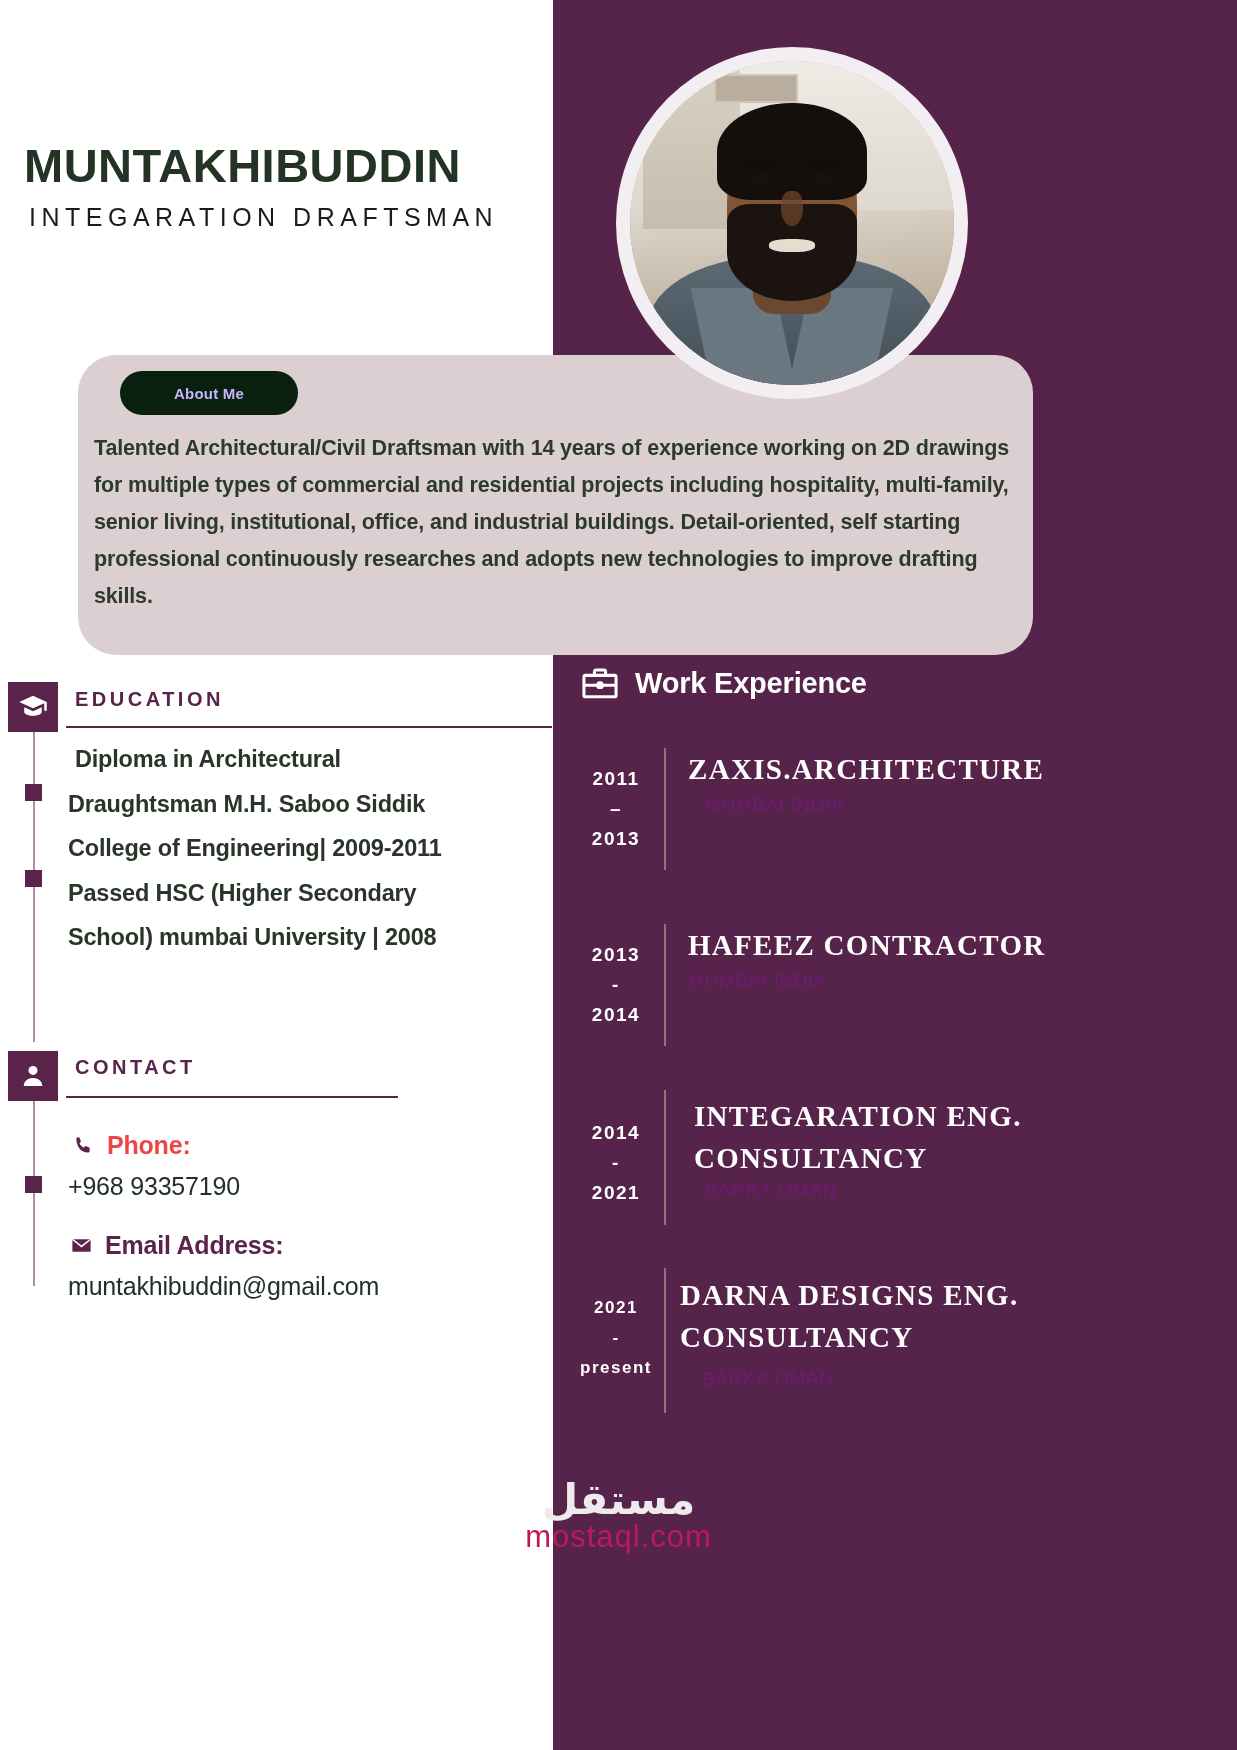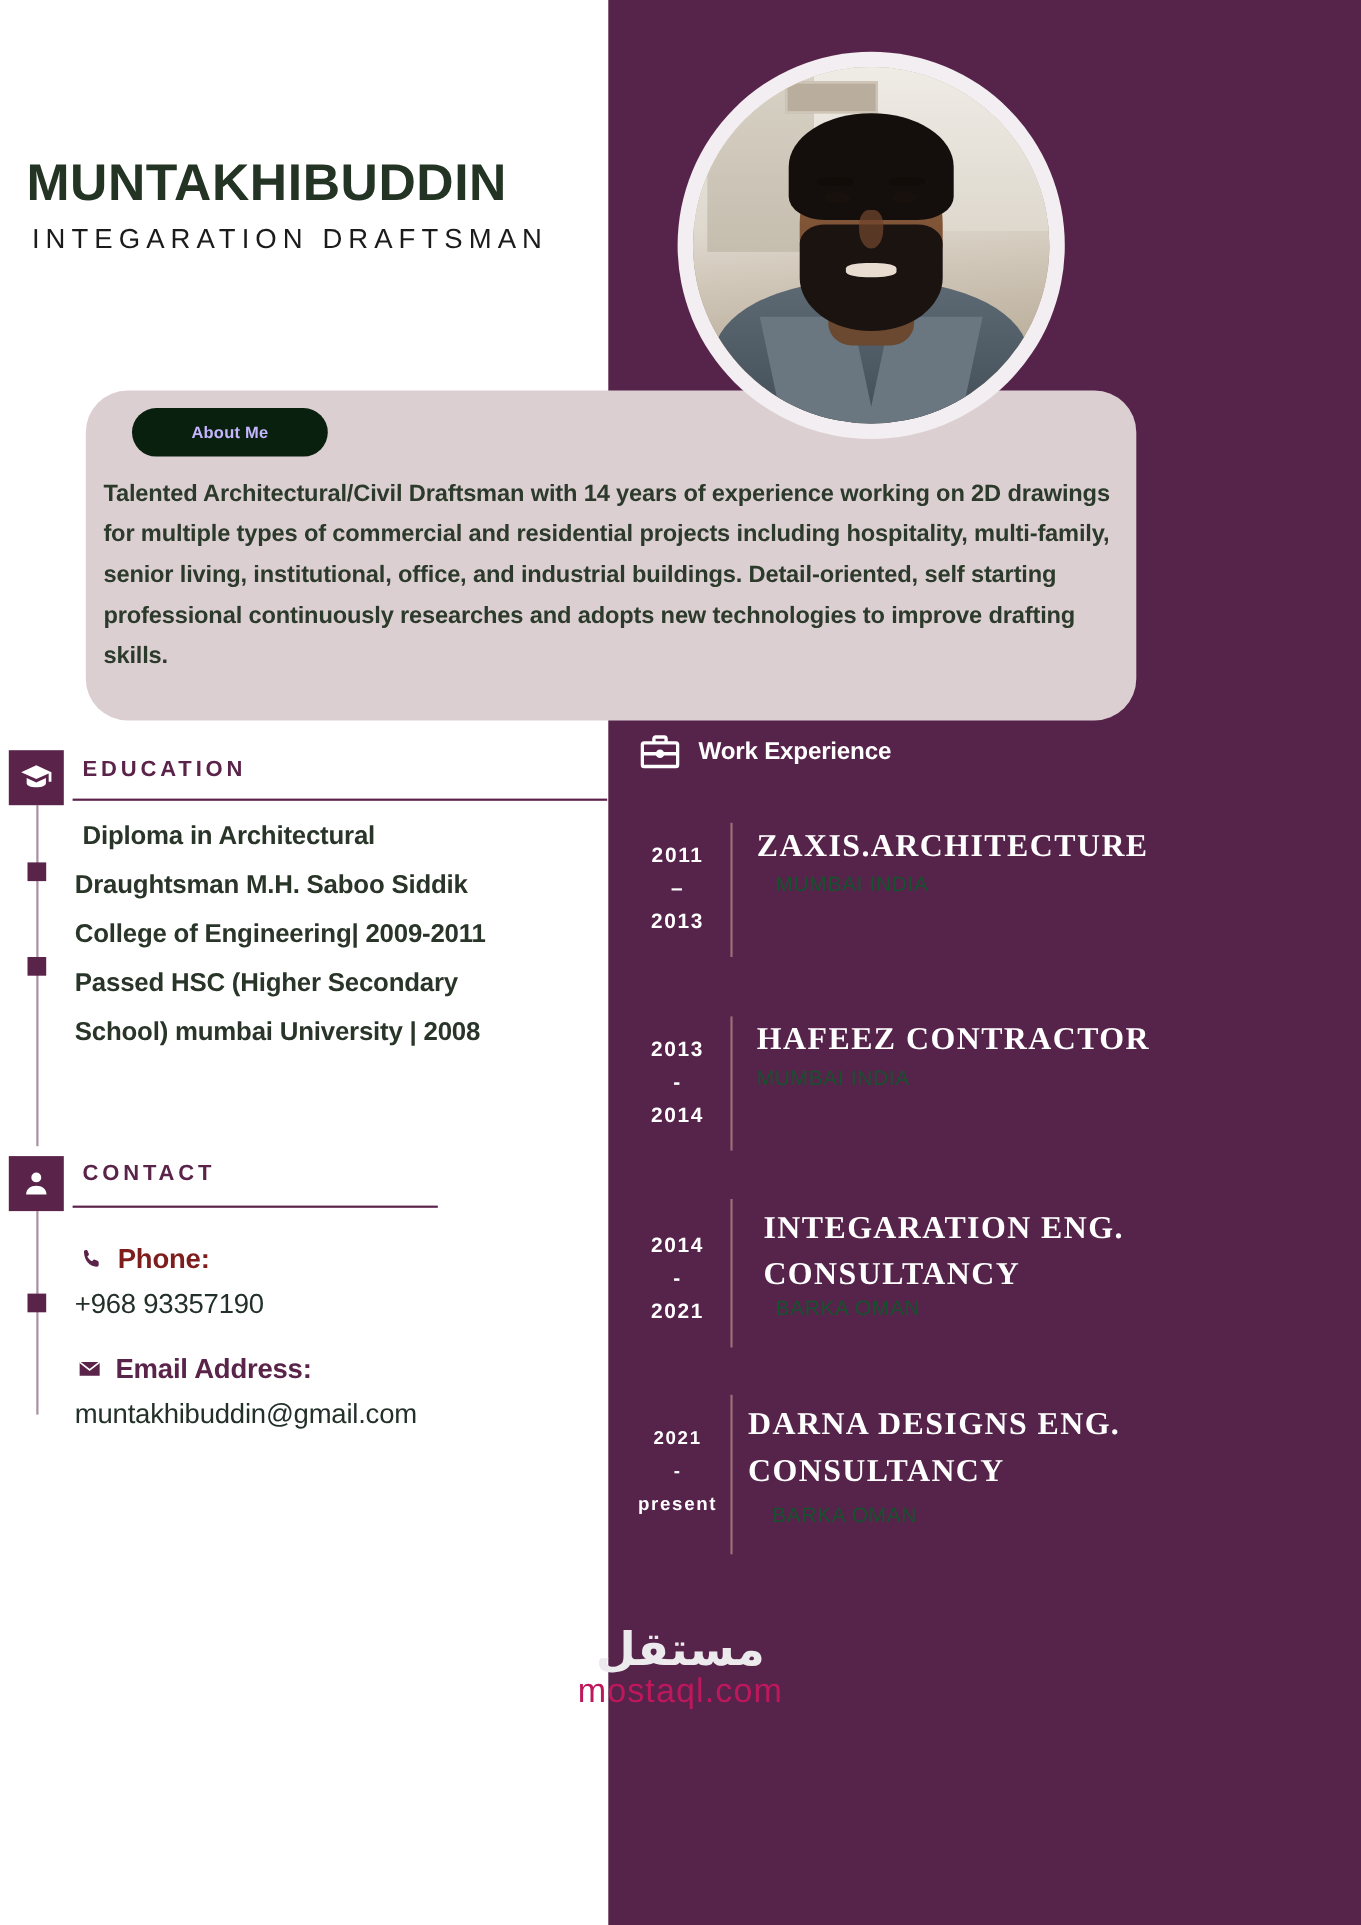--- a/index.html
+++ b/index.html
@@ -122,54 +122,54 @@
   }
 
   .edu-line {
     position:absolute; z-index:5; color:#2a3529;
     font-size:23.5px; font-weight:bold; line-height:45px; letter-spacing:-0.2px;
     width:470px;
   }
 
   .contact-row { position:absolute; z-index:5; }
   .contact-label {
-    font-size:25px; font-weight:bold; color:#7f1d1d; letter-spacing:-0.2px;
+    font-size:25px; font-weight:bold; color:#ef4444; letter-spacing:-0.2px;
   }
   .contact-label.purple { color:#5a2349; }
   .contact-value {
     font-size:25px; color:#23302a; letter-spacing:-0.2px;
   }
   .c-icon { display:inline-block; width:26px; margin-right:9px; }
   .c-icon svg { width:23px; height:23px; fill:#5a2349; vertical-align:-3px; }
 
   
   .we-head {
     position:absolute; left:582px; top:666px; z-index:6;
     display:flex; align-items:center; gap:17px;
   }
   .we-head .bicon { width:36px; height:34px; }
   .we-head .bicon svg { width:36px; height:34px; stroke:#ffffff; fill:none; stroke-width:2.2; }
   .we-head .wtitle {
-    color:#ffffff; font-size:22px; font-weight:bold; letter-spacing:-0.2px;
+    color:#ffffff; font-size:29px; font-weight:bold; letter-spacing:-0.2px;
   }
 
   .job { position:absolute; z-index:6; display:flex; }
   .job-dates {
     width:96px; text-align:center; color:#ffffff;
     font-size:19px; font-weight:bold; letter-spacing:1.5px;
     padding-top:16px; line-height:30px;
   }
   .job-sep { width:2px; background:#9a6f78; margin:0 0 0 0; }
   .job-body { padding-left:22px; }
   .job-company {
     color:#ffffff; font-family:"Liberation Serif", serif;
     font-size:29px; font-weight:bold; letter-spacing:1.3px; line-height:42px;
   }
   .job-location {
-    color:#14532d; font-size:19px; letter-spacing:0.6px;
+    color:#701a75; font-size:19px; letter-spacing:0.6px;
     margin-top:4px; padding-left:17px;
   }
 
   
   .wm { position:absolute; left:0; top:1478px; width:1237px; z-index:9;
         text-align:center; }
   .wm-ar { color:#eceaec; font-size:42px; font-weight:bold;
            font-family:"DejaVu Sans", sans-serif; line-height:44px; }
   .wm-en { color:#be185d; font-size:31px; letter-spacing:1px; line-height:30px; }
 </style>

